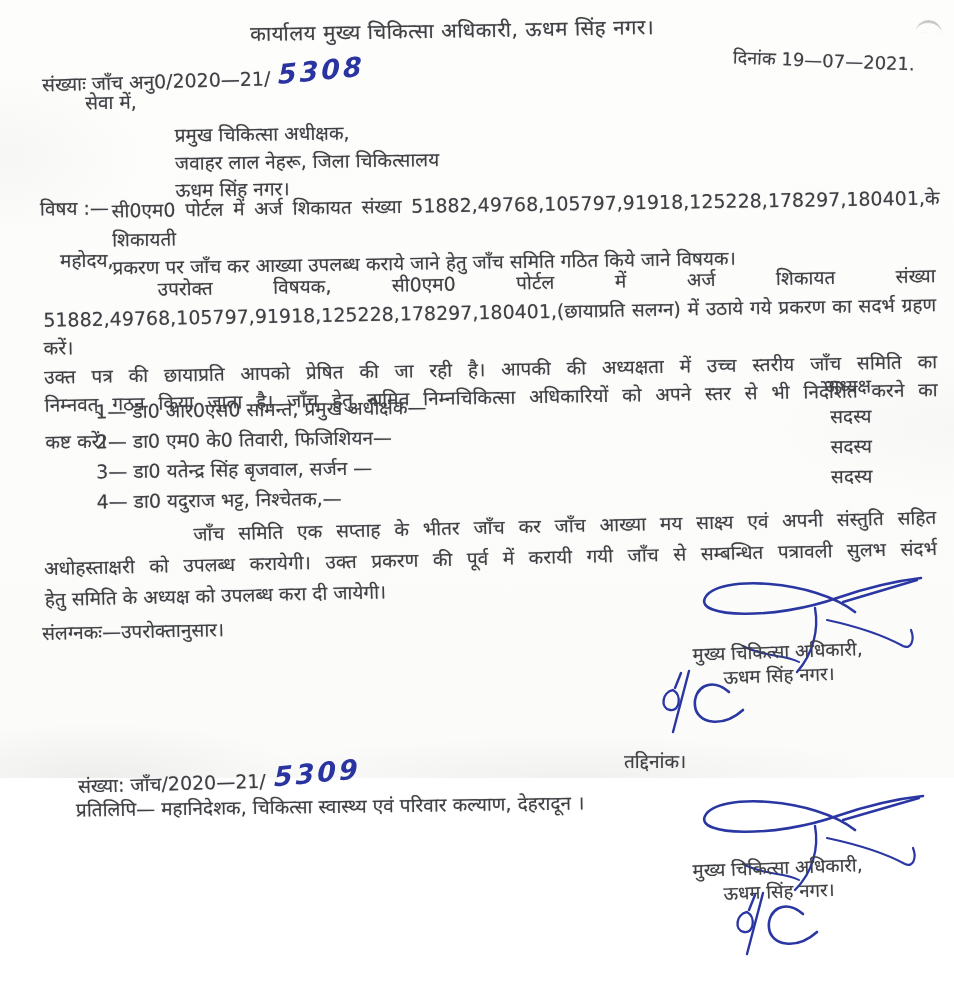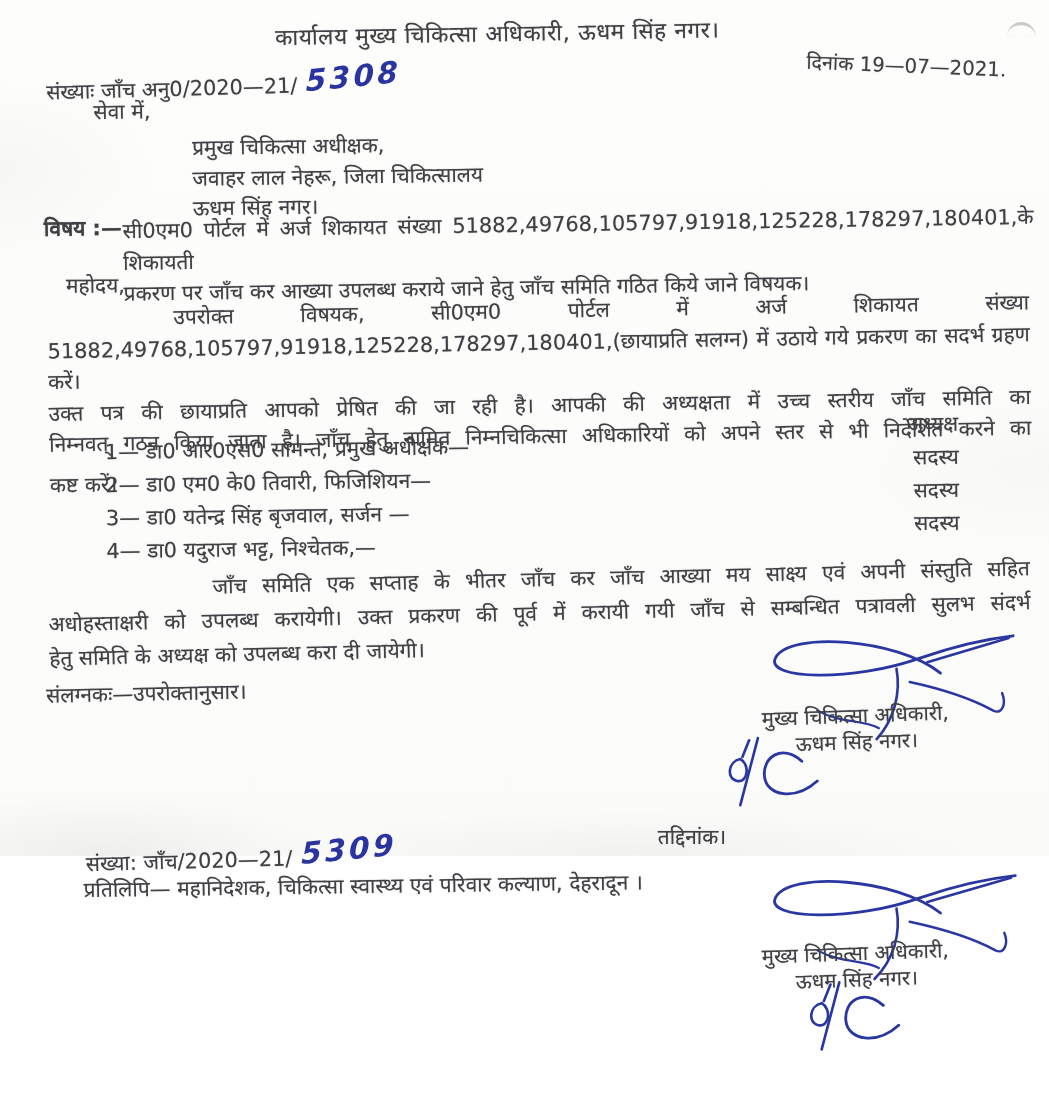--- a/index.html
+++ b/index.html
@@ -44,34 +44,34 @@
     font-size: 27px;
     font-weight: bold;
     font-style: italic;
     letter-spacing: 3px;
     transform: rotate(-4deg) skewX(-6deg);
     position: relative; top: -4px; margin-left: 8px;
     text-shadow: none;
   }
   .seva { left: 42px; top: 88px; transform: rotate(-1deg); margin-left: 43px; }
   .addressee { left: 175px; top: 120px; transform: rotate(-0.8deg); line-height: 27.5px; }
-  .subject-label { left: 40px; top: 194px; transform: rotate(-0.8deg); font-weight: bold; }
+  .subject-label { left: 40px; top: 194px; transform: rotate(-0.8deg); }
   .subject-text { left: 112px; top: 190px; width: 828px; transform: rotate(-0.9deg); line-height: 28.5px; }
   .mahoday { left: 60px; top: 246px; transform: rotate(-0.5deg); }
   .para1 { left: 44px; top: 269px; width: 893px; transform: rotate(-1deg); line-height: 28.5px; }
   .para1 .kasht { margin-top: 8px; }
   .indent1 { text-indent: 115px; }
   .committee { left: 44px; top: 392px; width: 880px; transform: rotate(-0.8deg); }
   .committee-row { position: relative; height: 30px; }
   .committee-item { position: absolute; left: 52px; white-space: nowrap; }
   .committee-role { position: absolute; right: 52px; top: -15px; white-space: nowrap; margin-left: 36px; }
   .para2 { left: 44px; top: 512px; width: 893px; transform: rotate(-1.3deg); line-height: 31px; }
   .indent2 { text-indent: 150px; }
   .enclosure { left: 42px; top: 617px; transform: rotate(-1.2deg); }
-  .taddinank { left: 598px; top: 747px; }
+  .taddinank { left: 624px; top: 747px; }
   .copy-ref { left: 78px; top: 766px; transform: rotate(-1.6deg); }
   .copy-line { left: 76px; top: 792px; transform: rotate(-0.8deg); }
   .sig-block { position: absolute; width: 310px; height: 180px; }
   .sig1 { left: 635px; top: 572px; }
   .sig2 { left: 635px; top: 788px; }
   .sig-text { position: absolute; left: 58px; top: 68px; transform: rotate(-2deg); line-height: 24px; font-size: 18.5px; }
   .sig-text .place { margin-left: 30px; }
   .sig-svg { position: absolute; left: 30px; top: -4px; }
   .oc-svg { position: absolute; }
   .sig1 .oc-svg { left: 18px; top: 96px; }

